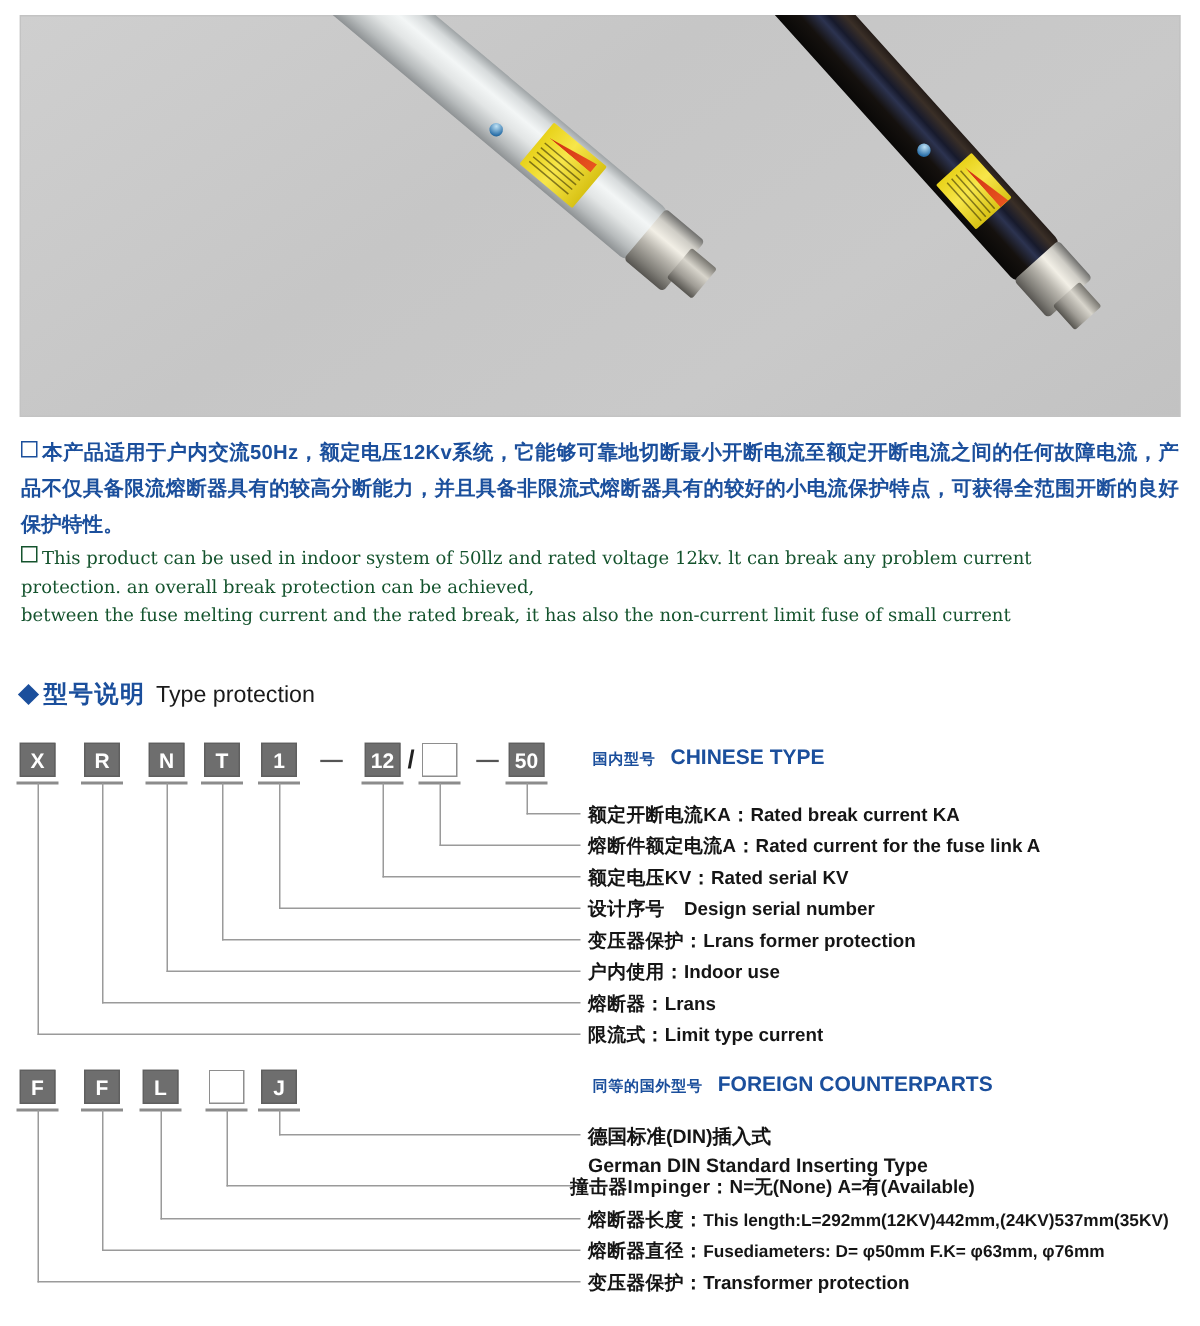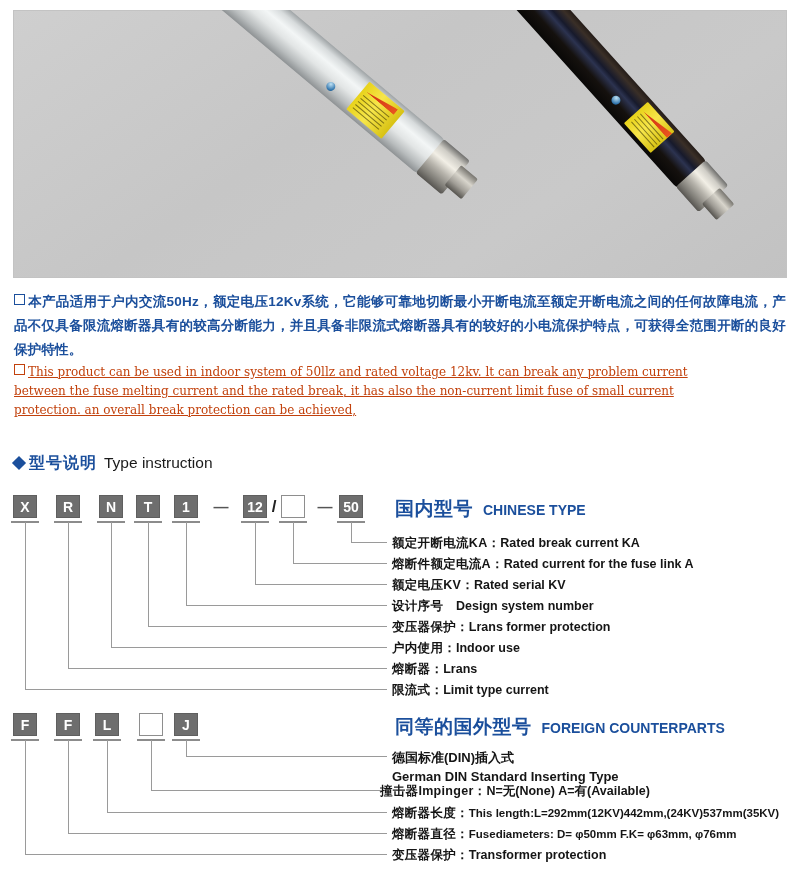--- a/index.html
+++ b/index.html
@@ -74,22 +74,22 @@
   #fuse-dark .dot{ right:104px; top:22px; }
 
   
   .para-cn{
     position:absolute; left:14px; top:290px; width:772px;
     color:#1b4f9c; font-weight:bold; font-size:13.5px; line-height:24px;
     letter-spacing:.2px; text-align:justify;
   }
   .para-en{
     position:absolute; left:14px; top:363px; width:772px;
-    color:#c2410c; font-family:"DejaVu Serif","Liberation Serif",serif;
-    font-size:12px; line-height:19px; text-align:justify;text-decoration:underline;
+    color:#14532d; font-family:"DejaVu Serif","Liberation Serif",serif;
+    font-size:12px; line-height:19px; text-align:justify;
   }
   .para-en .ln{ display:block; }
   .sqbullet{
     display:inline-block;width:9px;height:9px;border:1.5px solid currentColor;
     margin-right:3px;vertical-align:1px;
   }
 
   
   .sec-title{
     position:absolute; left:14px; top:453px; font-size:16px; white-space:nowrap;
@@ -120,21 +120,21 @@
   }
 
   
   .vline{ position:absolute; width:1px; background:#9a9a9a; }
   .hline{ position:absolute; height:1px; background:#9a9a9a; }
 
   
   .grp-title{
     position:absolute; color:#1b4f9c; font-weight:bold; white-space:nowrap;
   }
-  .grp-title .cn{ font-size:19px; letter-spacing:.5px; }
+  .grp-title .cn{ font-size:10px; letter-spacing:.5px; }
   .grp-title .en{ font-size:14px; margin-left:10px; }
 
   .lbl{
     position:absolute; white-space:nowrap; color:#151515;
     font-size:12.5px; font-weight:bold;
   }
   .lbl .cn{ letter-spacing:.3px; }
   .lbl .en{ font-weight:bold; }
   .lbl.small .en{ font-size:11.5px; }
   .lbl.sub{ font-weight:bold; font-size:13px; }
@@ -173,26 +173,26 @@
     <div class="dot"></div>
     <div class="cap right"></div>
     <div class="stud right"></div>
   </div>
 </div>
 
 <div class="para-cn"><span class="sqbullet"></span><span>本产品适用于户内交流50Hz，额定电压12Kv系统，它能够可靠地切断最小开断电流至额定开断电流之间的任何故障电流，产品不仅具备限流熔断器具有的较高分断能力，并且具备非限流式熔断器具有的较好的小电流保护特点，可获得全范围开断的良好保护特性。</span></div>
 
 <div class="para-en">
   <span class="ln"><span class="sqbullet"></span><span>This product can be used in indoor system of 50llz and rated voltage 12kv. lt can break any problem current</span></span>
+  <span class="ln">protection. an overall break protection can be achieved,</span>
   <span class="ln">between the fuse melting current and the rated break, it has  also the  non-current limit  fuse of small current</span>
-  <span class="ln">protection. an overall break protection can be achieved,</span>
 </div>
 
 <div class="sec-title">
-  <span class="diamond"></span><span class="cn">型号说明</span><span class="en">Type instruction</span>
+  <span class="diamond"></span><span class="cn">型号说明</span><span class="en">Type protection</span>
 </div>
 
 <div class="codebox tick" style="left:13px;top:495px">X</div>
 <div class="codebox tick" style="left:56px;top:495px">R</div>
 <div class="codebox tick" style="left:99px;top:495px">N</div>
 <div class="codebox tick" style="left:136px;top:495px">T</div>
 <div class="codebox tick" style="left:174px;top:495px">1</div>
 <div class="glyph" style="left:209px;top:495px;width:24px">—</div>
 <div class="codebox tick" style="left:243px;top:495px">12</div>
 <div class="glyph" style="left:268px;top:495px;width:12px;color:#222;font-size:17px">/</div>
@@ -224,21 +224,21 @@
 <div class="vline" style="left:25px;top:522px;height:168px"></div>
 <div class="hline" style="left:25px;top:689px;width:362px"></div>
 
 <div class="grp-title" style="left:395px;top:496px">
   <span class="cn">国内型号</span><span class="en">CHINESE TYPE</span>
 </div>
 
 <div class="lbl" style="left:392px;top:535px"><span class="cn">额定开断电流KA：</span><span class="en">Rated break current KA</span></div>
 <div class="lbl" style="left:392px;top:556px"><span class="cn">熔断件额定电流A：</span><span class="en">Rated current for the fuse link A</span></div>
 <div class="lbl" style="left:392px;top:577px"><span class="cn">额定电压KV：</span><span class="en">Rated serial KV</span></div>
-<div class="lbl" style="left:392px;top:598px"><span class="cn">设计序号　</span><span class="en">Design system number</span></div>
+<div class="lbl" style="left:392px;top:598px"><span class="cn">设计序号　</span><span class="en">Design serial number</span></div>
 <div class="lbl" style="left:392px;top:619px"><span class="cn">变压器保护：</span><span class="en">Lrans former protection</span></div>
 <div class="lbl" style="left:392px;top:640px"><span class="cn">户内使用：</span><span class="en">Indoor use</span></div>
 <div class="lbl" style="left:392px;top:661px"><span class="cn">熔断器：</span><span class="en">Lrans</span></div>
 <div class="lbl" style="left:392px;top:682px"><span class="cn">限流式：</span><span class="en">Limit type current</span></div>
 
 <div class="codebox tick" style="left:13px;top:713px">F</div>
 <div class="codebox tick" style="left:56px;top:713px">F</div>
 <div class="codebox tick" style="left:95px;top:713px">L</div>
 <div class="codebox empty tick" style="left:139px;top:713px"></div>
 <div class="codebox tick" style="left:174px;top:713px">J</div>

